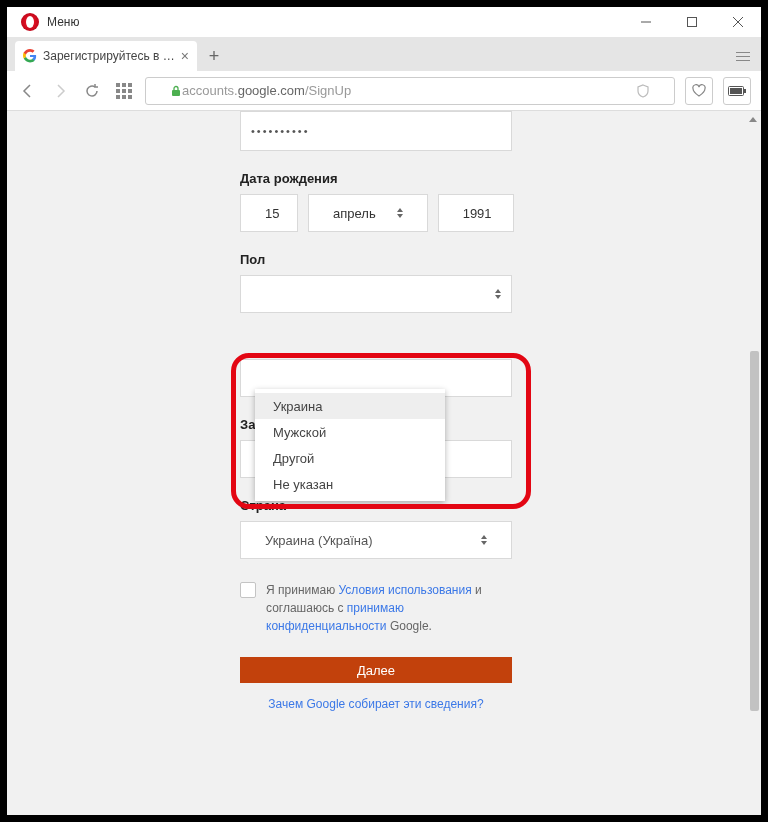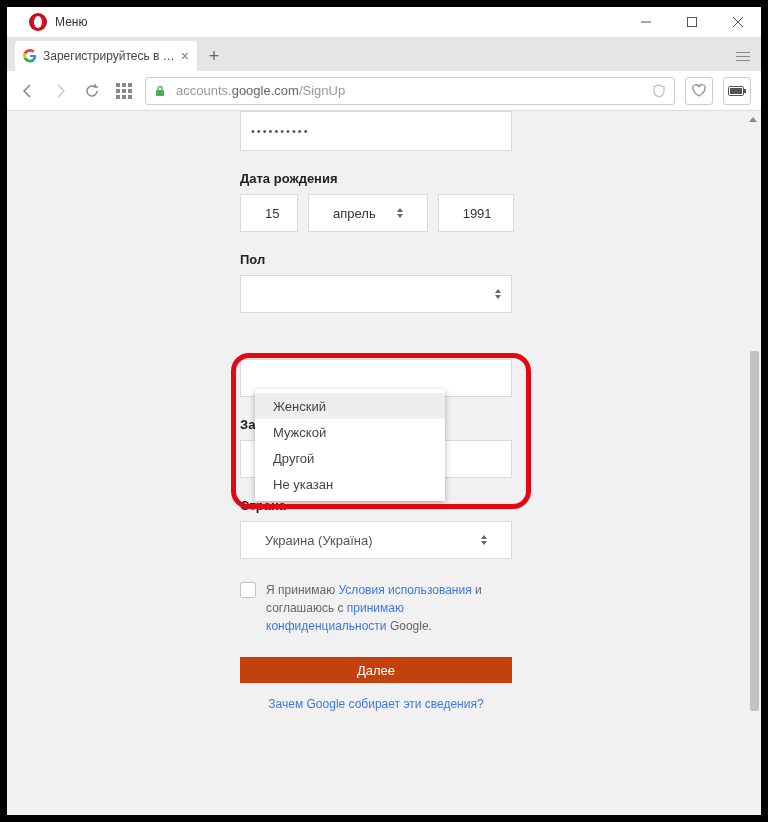--- a/index.html
+++ b/index.html
@@ -1,21 +1,21 @@
 <!DOCTYPE html>
 <html><head>
 <meta charset="utf-8">
 <style>
   * { box-sizing: border-box; margin: 0; padding: 0; font-family: Arial, "Segoe UI", sans-serif; }
   body { background: #000; width: 768px; height: 822px; overflow: hidden; }
   .outer { width: 768px; height: 822px; background:#000; padding:7px; }
   .window { background: #fff; width: 754px; height: 808px; display:flex; flex-direction:column; position:relative; }
 
   
-  .titlebar { height: 30px; display:flex; align-items:center; background:#fff;margin-left:8px; }
+  .titlebar { height: 30px; display:flex; align-items:center; background:#fff; }
   .opera-icon { width:18px; height:18px; margin:0 8px 0 14px; border-radius:50%;
      background: radial-gradient(ellipse at center, #ff1b2d 0%, #a70014 100%); position:relative;}
   .opera-icon::after{content:"";position:absolute; left:5px; top:3px; width:8px; height:12px; border-radius:50%; background:#fff;}
   .menu-label { font-size:12px; color:#333; }
   .win-controls { margin-left:auto; display:flex; }
   .win-btn { width:46px; height:30px; display:flex; align-items:center; justify-content:center; color:#555;}
   .win-btn svg{width:10px;height:10px;}
 
   
   .tabstrip { height: 34px; background:#e5e5e5; display:flex; align-items:flex-end; padding-left:8px;}
@@ -28,21 +28,21 @@
   .tabstrip-menu{margin-left:auto; width:36px; height:30px; display:flex; align-items:center; justify-content:center;}
   .hamb{width:14px; display:flex; flex-direction:column; gap:3px;}
   .hamb span{height:1px; background:#888;}
 
   
   .addrbar { height: 40px; background:#fff; border-bottom:1px solid #ddd; display:flex; align-items:center; padding:0 10px; gap:10px;}
   .nav-ico { width:22px; display:flex; justify-content:center; color:#888;}
   .nav-ico svg{width:16px;height:16px;}
   .speed{display:grid; grid-template-columns:repeat(3,4px); grid-template-rows:repeat(3,4px); gap:2px;}
   .speed span{background:#888;}
-  .url-box{flex:1; height:28px; border:1px solid #ccc; border-radius:3px; display:flex; align-items:center; padding:0 8px; gap:10px; font-size:13px;}
+  .url-box{flex:1; height:28px; border:1px solid #ccc; border-radius:3px; display:flex; align-items:center; padding:0 24px; gap:0; font-size:13px;}
   .lock{width:12px; height:12px;}
   .urltext{color:#999;} .urltext b{color:#666; font-weight:normal;}
   .shield{margin-left:auto; color:#bbb;}
   .heart-box,.battery-box{width:28px;height:28px;border:1px solid #ccc;border-radius:3px;display:flex;align-items:center;justify-content:center;color:#888;}
 
   
   .viewport{flex:1; background:#f1f1f1; position:relative; overflow:hidden;}
   .vscroll{position:absolute; right:0; top:0; bottom:0; width:17px; background:#f1f1f1;}
   .vscroll-up{position:absolute;top:0;left:0;right:0;height:17px;display:flex;align-items:center;justify-content:center;}
   .vscroll-up::after{content:"";border-left:4px solid transparent;border-right:4px solid transparent;border-bottom:5px solid #888;}
@@ -230,21 +230,21 @@
       </div>
 
       <div class="next-btn">Далее</div>
 
       <div class="why-link">
         <a href="#">Зачем Google собирает эти сведения?</a>
       </div>
     </div>
 
     <div class="dropdown">
-      <div class="opt sel">Женский</div>
+      <div class="opt sel">Украина</div>
       <div class="opt">Мужской</div>
       <div class="opt">Другой</div>
       <div class="opt">Не указан</div>
     </div>
 
     <div class="highlight-box"></div>
 
     <div class="vscroll">
       <div class="vscroll-up"></div>
       <div class="vscroll-thumb"></div>

